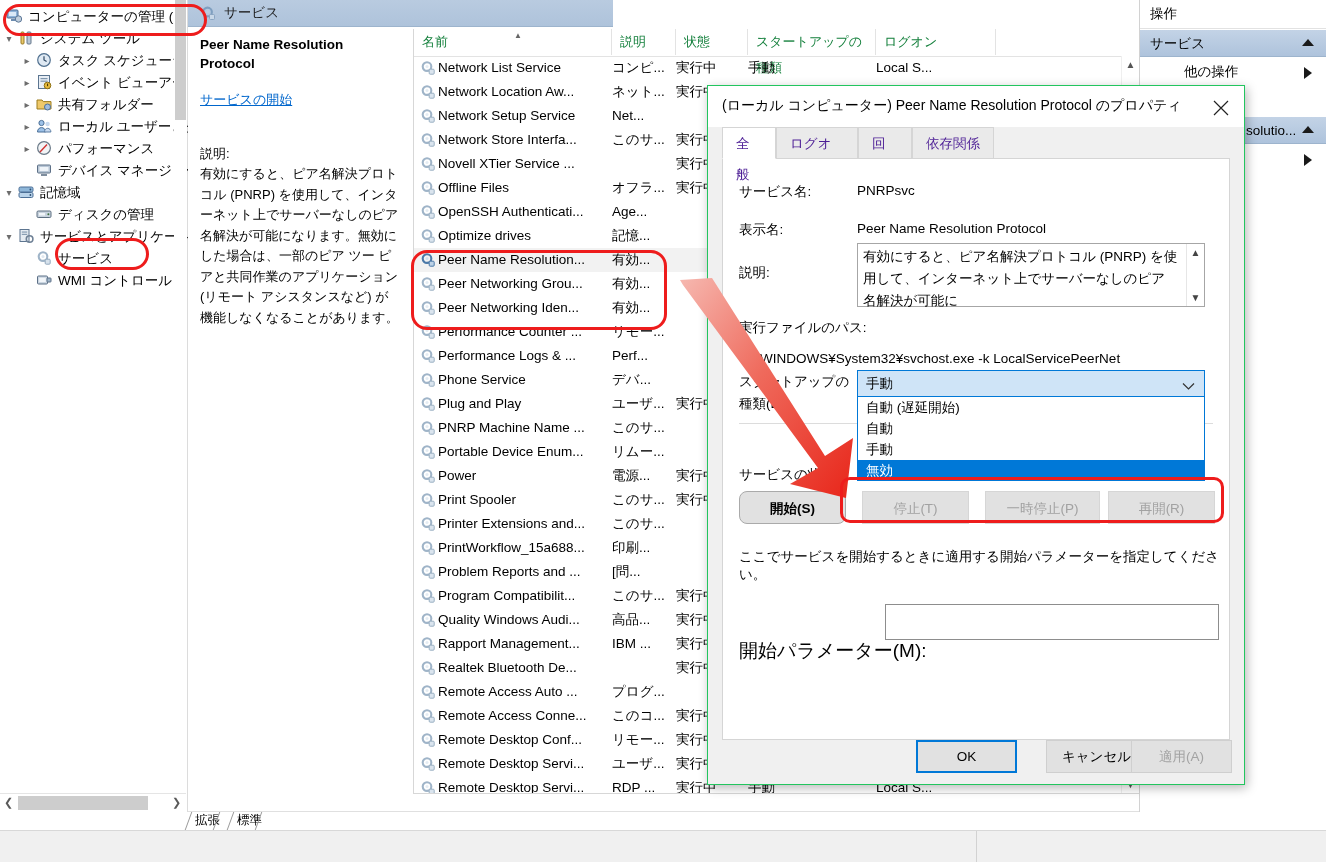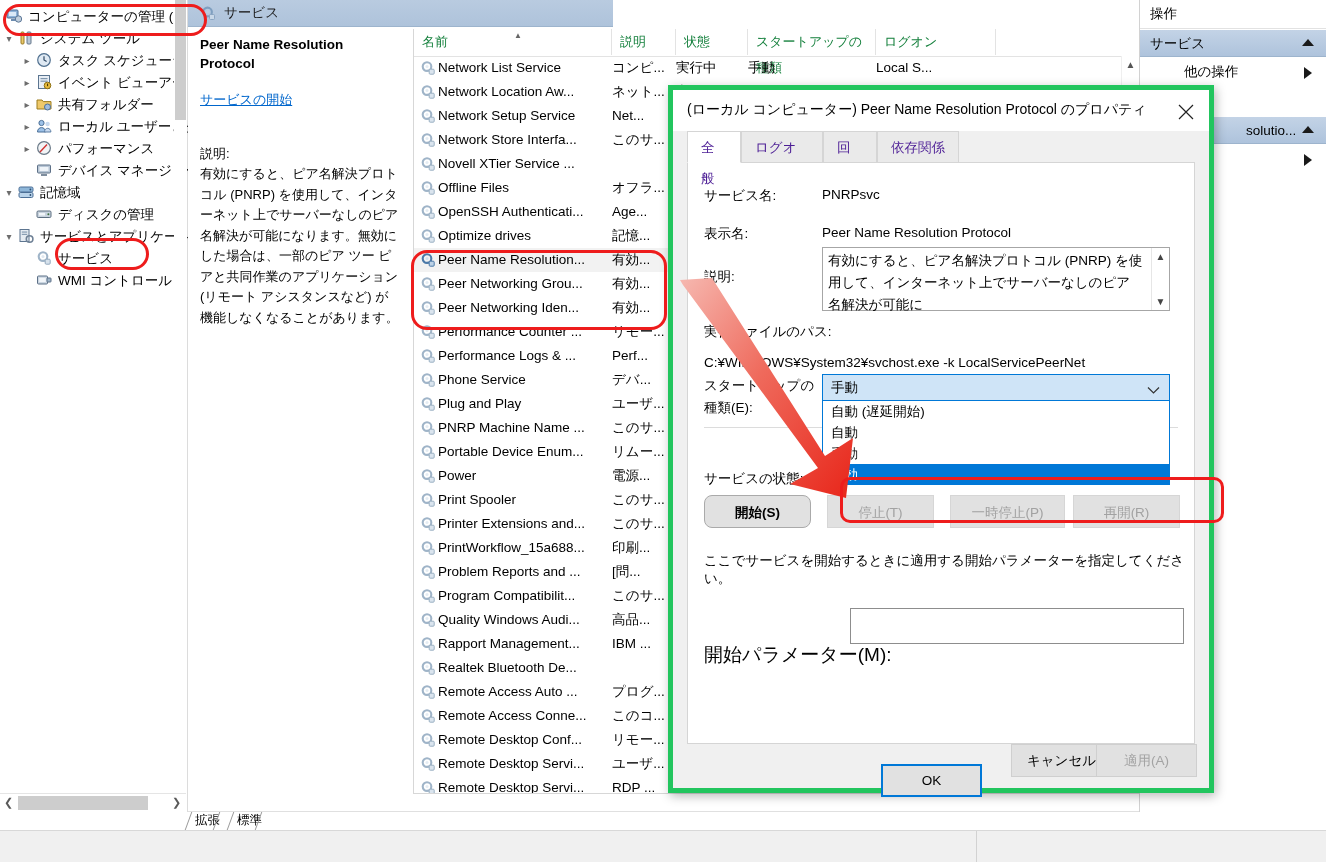--- a/index.html
+++ b/index.html
@@ -89,22 +89,22 @@
   .aitem .tri{position:absolute;right:14px;top:9px;width:0;height:0;
               border-top:6px solid transparent;border-bottom:6px solid transparent;border-left:8px solid #1a1a1a;}
 
   
   #statusstrip{position:absolute;left:0;top:830px;width:1326px;height:32px;background:#f0f0f0;
                border-top:1px solid #d8d8d8;}
   #statusstrip .sl{position:absolute;left:0;top:0;width:976px;height:32px;border-right:1px solid #d2d2d2;}
   #statusstrip .sr{position:absolute;left:977px;top:0;right:0;height:32px;}
 
   
-  #dlg{position:absolute;left:668px;top:85px;width:536px;height:698px;background:#f0f0f0;
-       border:5px solid #22c55e;box-shadow:2px 3px 10px rgba(0,0,0,.28);}
+  #dlg{position:absolute;left:707px;top:85px;width:536px;height:698px;background:#f0f0f0;
+       border:1px solid #22c55e;box-shadow:2px 3px 10px rgba(0,0,0,.28);}
   #dlgTitle{position:absolute;left:0;top:0;right:0;height:41px;background:#fff;}
   #dlgTitle .t{position:absolute;left:14px;top:11px;font-size:14px;color:#000;white-space:nowrap;}
   #dlgClose{position:absolute;right:0;top:0;width:46px;height:41px;cursor:default;}
   #dlgClose svg{position:absolute;left:15px;top:14px;}
   #tabs{position:absolute;left:14px;top:41px;height:31px;}
   .dtab{position:absolute;top:0;height:31px;line-height:31px;padding:0 13px;font-size:13.5px;
         background:#eaeaea;border:1px solid #d5d5d5;border-bottom:none;box-sizing:border-box;color:#4c1d95;}
   .dtab.act{background:#fff;border:1px solid #d5d5d5;border-bottom:1px solid #fff;height:32px;z-index:3;}
   #dlgBody{position:absolute;left:14px;top:72px;width:508px;height:582px;background:#fff;
            border:1px solid #d5d5d5;box-sizing:border-box;}
@@ -129,21 +129,21 @@
         background:#e1e1e1;border:1px solid #cfcfcf;box-sizing:border-box;color:#000;}
   .dbtn.dis{color:#a2a2a2;border-color:#d6d6d6;}
   .dbtn.strong{border:1px solid #aaa;font-weight:bold;}
   #hintTxt{position:absolute;left:16px;top:389px;font-size:13.5px;}
   #paramLbl{position:absolute;left:16px;top:455px;font-size:19px;margin-top:24px;}
   #paramBox{position:absolute;left:162px;top:445px;width:334px;height:36px;border:1px solid #8d8d8d;
             background:#fff;box-sizing:border-box;}
   #dlgFoot{position:absolute;left:0;bottom:0;right:0;height:44px;}
   .fbtn{position:absolute;top:0;width:101px;height:33px;line-height:31px;text-align:center;font-size:13.5px;
         background:#e1e1e1;border:1px solid #cfcfcf;box-sizing:border-box;}
-  .fbtn.def{background:#e1e1e1;border:2px solid #0078d7;line-height:29px;margin-top:20px;}
+  .fbtn.def{background:#e1e1e1;border:2px solid #0078d7;line-height:29px;}
   .fbtn.dis{color:#a3a3a3;}
 
   
   .redbox{position:absolute;border:3px solid #ee1c1c;border-radius:16px;z-index:40;pointer-events:none;}
   #arrow{position:absolute;left:650px;top:270px;width:230px;height:250px;z-index:39;pointer-events:none;}
 </style>
 </head>
 <body>
 
 <div id="mmc">

